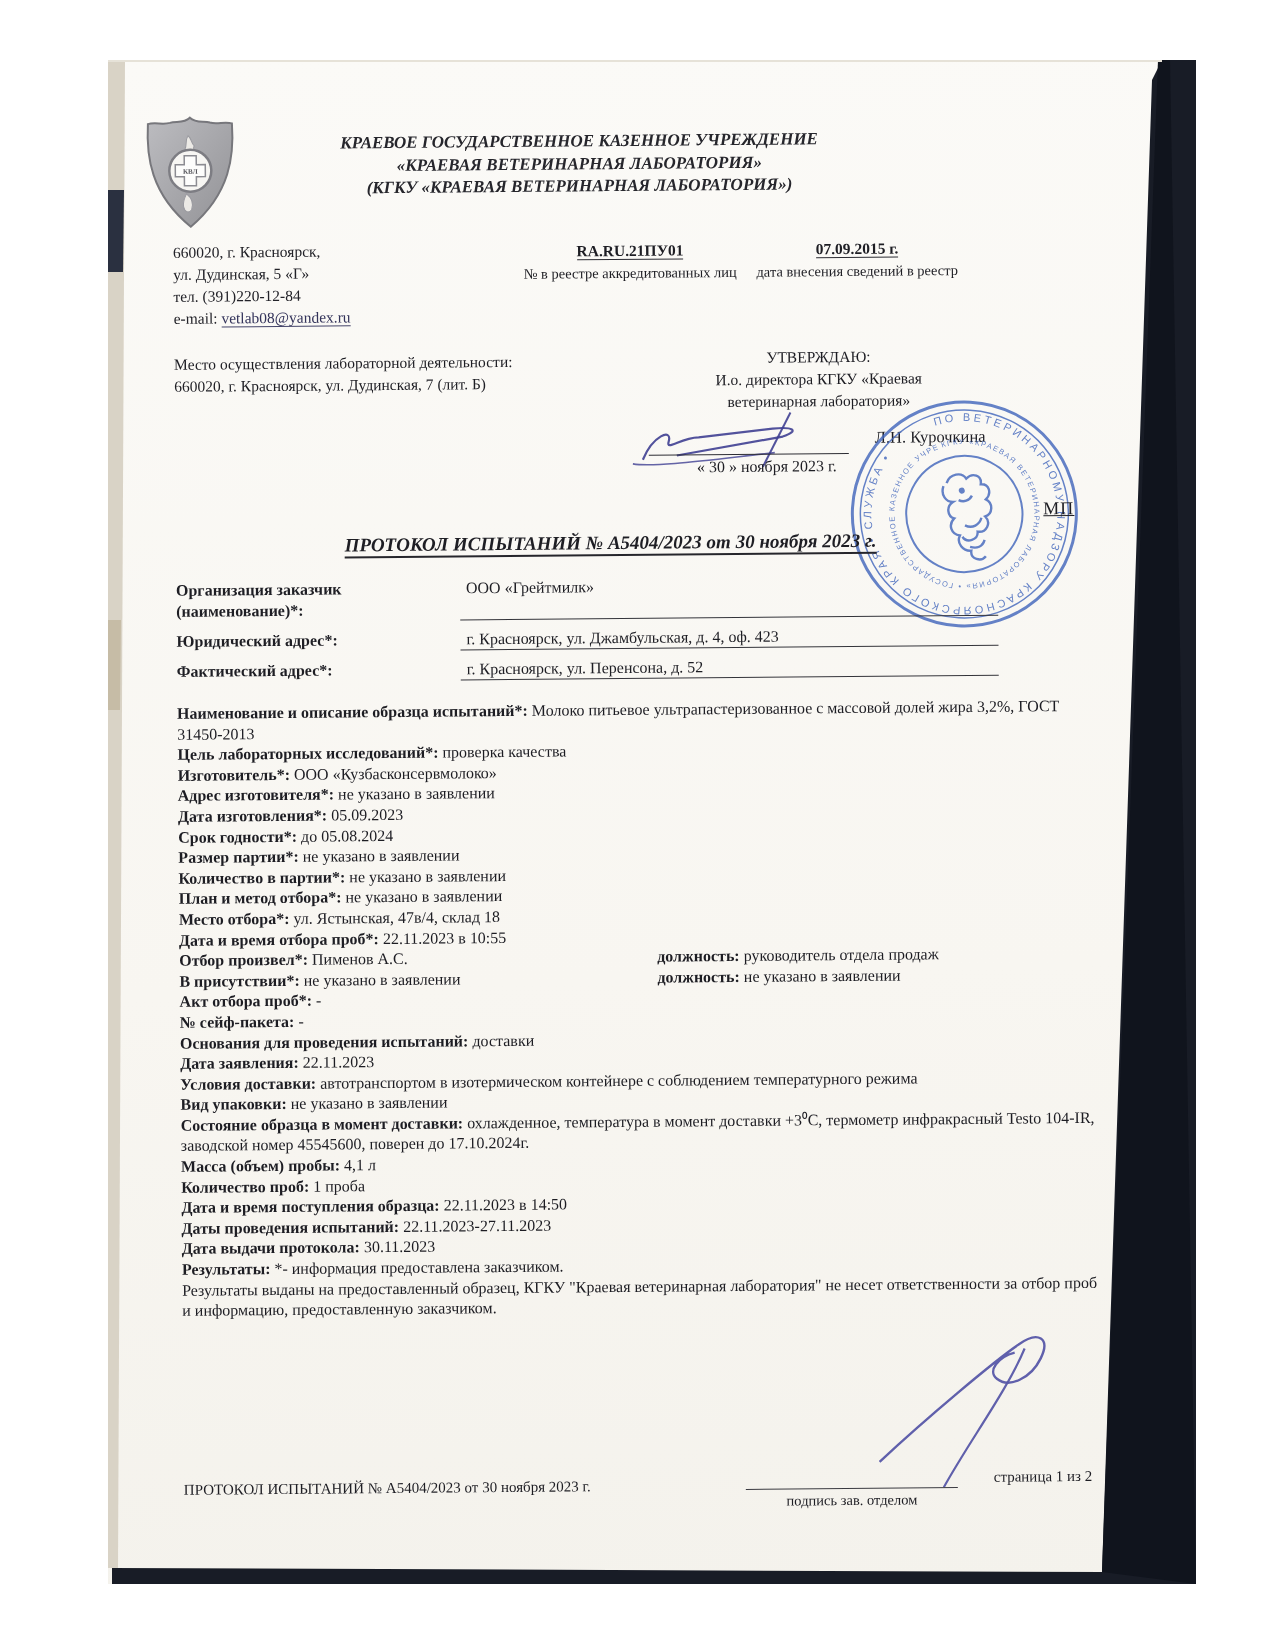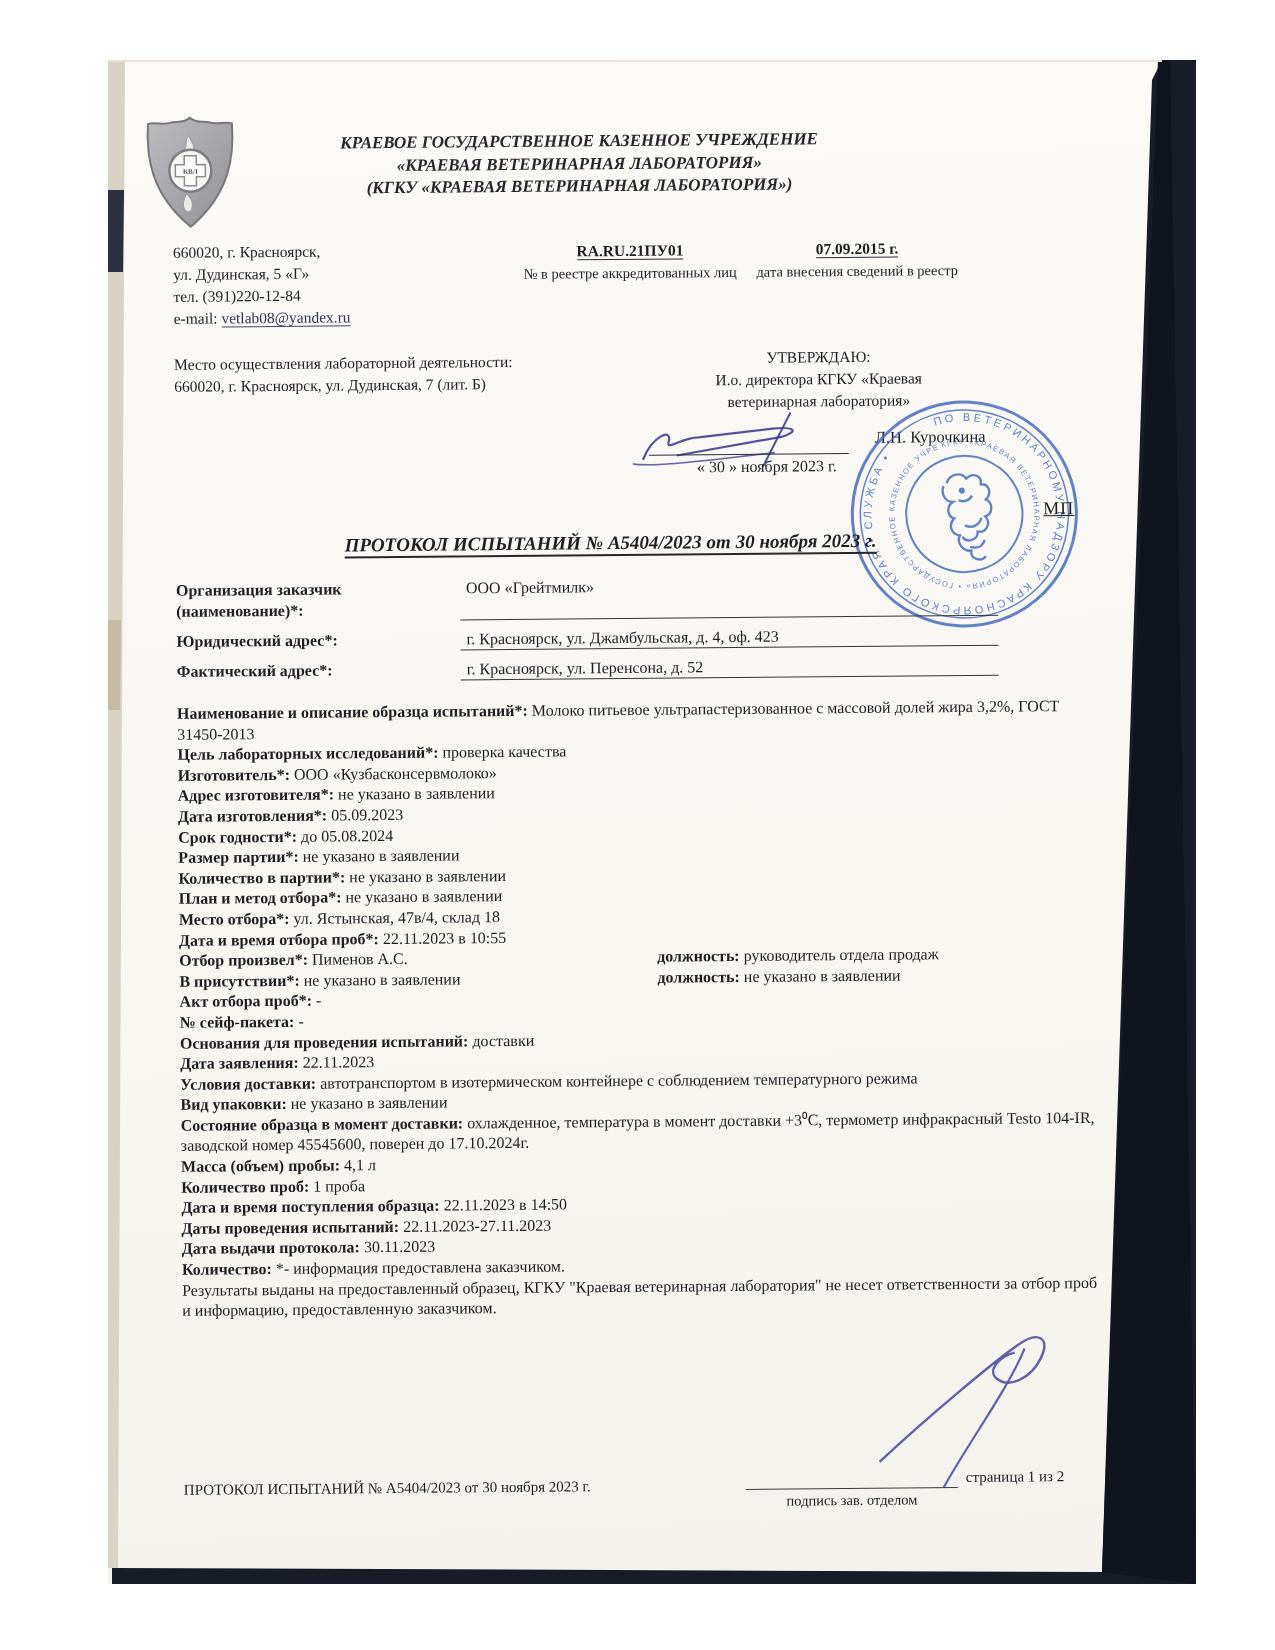--- a/index.html
+++ b/index.html
@@ -46,21 +46,21 @@
   .crow1 .cval{padding-bottom:21px;}
   .crow2,.crow3{margin-top:8px;}
   
   .fields{left:178px;top:700px;width:916px;font-size:16px;line-height:20.6px;color:#1d1d23;}
   .fb{font-weight:bold;}
   .fpair{display:inline-block;width:478px;}
   
   .foot-left{left:178px;top:1478px;font-size:15px;}
   .foot-signline{left:740px;top:1490px;width:212px;border-top:1.5px solid #3a3a40;height:0;}
   .foot-caption{left:740px;top:1494px;width:212px;text-align:center;font-size:14.5px;}
-  .foot-page{left:960px;top:1472px;font-size:15px;}
+  .foot-page{left:988px;top:1472px;font-size:15px;}
   .email-link{color:#33335a;border-bottom:1.4px solid #44446a;text-decoration:none;cursor:pointer;}
   svg{display:block;}
 </style>
 </head>
 <body>
 
 <div class="photo">
   <svg class="photo-edges" width="1088" height="1524" viewBox="0 0 1088 1524">
 
     <polygon points="1054,0 1088,0 1088,1524 4,1524 4,1508 994,1512 1044,20" fill="#181c26"></polygon>
@@ -199,21 +199,21 @@
       <div class="frow"><span class="fb">Основания для проведения испытаний:</span><span class="ft"> доставки</span></div>
       <div class="frow"><span class="fb">Дата заявления:</span><span class="ft"> 22.11.2023</span></div>
       <div class="frow"><span class="fb">Условия доставки:</span><span class="ft"> автотранспортом в изотермическом контейнере с соблюдением температурного режима</span></div>
       <div class="frow"><span class="fb">Вид упаковки:</span><span class="ft"> не указано в заявлении</span></div>
       <div class="frow"><span class="fb">Состояние образца в момент доставки:</span><span class="ft"> охлажденное, температура в момент доставки +3⁰С, термометр инфракрасный Testo 104-IR, заводской номер 45545600, поверен до 17.10.2024г.</span></div>
       <div class="frow"><span class="fb">Масса (объем) пробы:</span><span class="ft"> 4,1 л</span></div>
       <div class="frow"><span class="fb">Количество проб:</span><span class="ft"> 1 проба</span></div>
       <div class="frow"><span class="fb">Дата и время поступления образца:</span><span class="ft"> 22.11.2023 в 14:50</span></div>
       <div class="frow"><span class="fb">Даты проведения испытаний:</span><span class="ft"> 22.11.2023-27.11.2023</span></div>
       <div class="frow"><span class="fb">Дата выдачи протокола:</span><span class="ft"> 30.11.2023</span></div>
-      <div class="frow"><span class="fb">Количество:</span><span class="ft"> *- информация предоставлена заказчиком.</span></div>
+      <div class="frow"><span class="fb">Результаты:</span><span class="ft"> *- информация предоставлена заказчиком.</span></div>
       <div class="frow"><span class="ft">Результаты выданы на предоставленный образец, КГКУ "Краевая ветеринарная лаборатория" не несет ответственности за отбор проб и информацию, предоставленную заказчиком.</span></div>
     </div>
 
   <div class="abs foot-left">ПРОТОКОЛ ИСПЫТАНИЙ № А5404/2023 от 30 ноября 2023 г.</div>
 
   <svg class="abs" style="left:852px;top:1332px;" width="230" height="165" viewBox="0 0 230 165">
     <path d="M22,132 C70,88 138,32 162,16 C182,2 194,10 184,30 C174,50 152,60 140,50 C130,42 142,28 158,24" fill="none" stroke="#5757a8" stroke-width="2.4" opacity="0.95"></path>
     <path d="M168,20 C150,62 112,112 86,158" fill="none" stroke="#5757a8" stroke-width="2.2" opacity="0.95"></path>
   </svg>
   <div class="abs foot-signline"></div>

